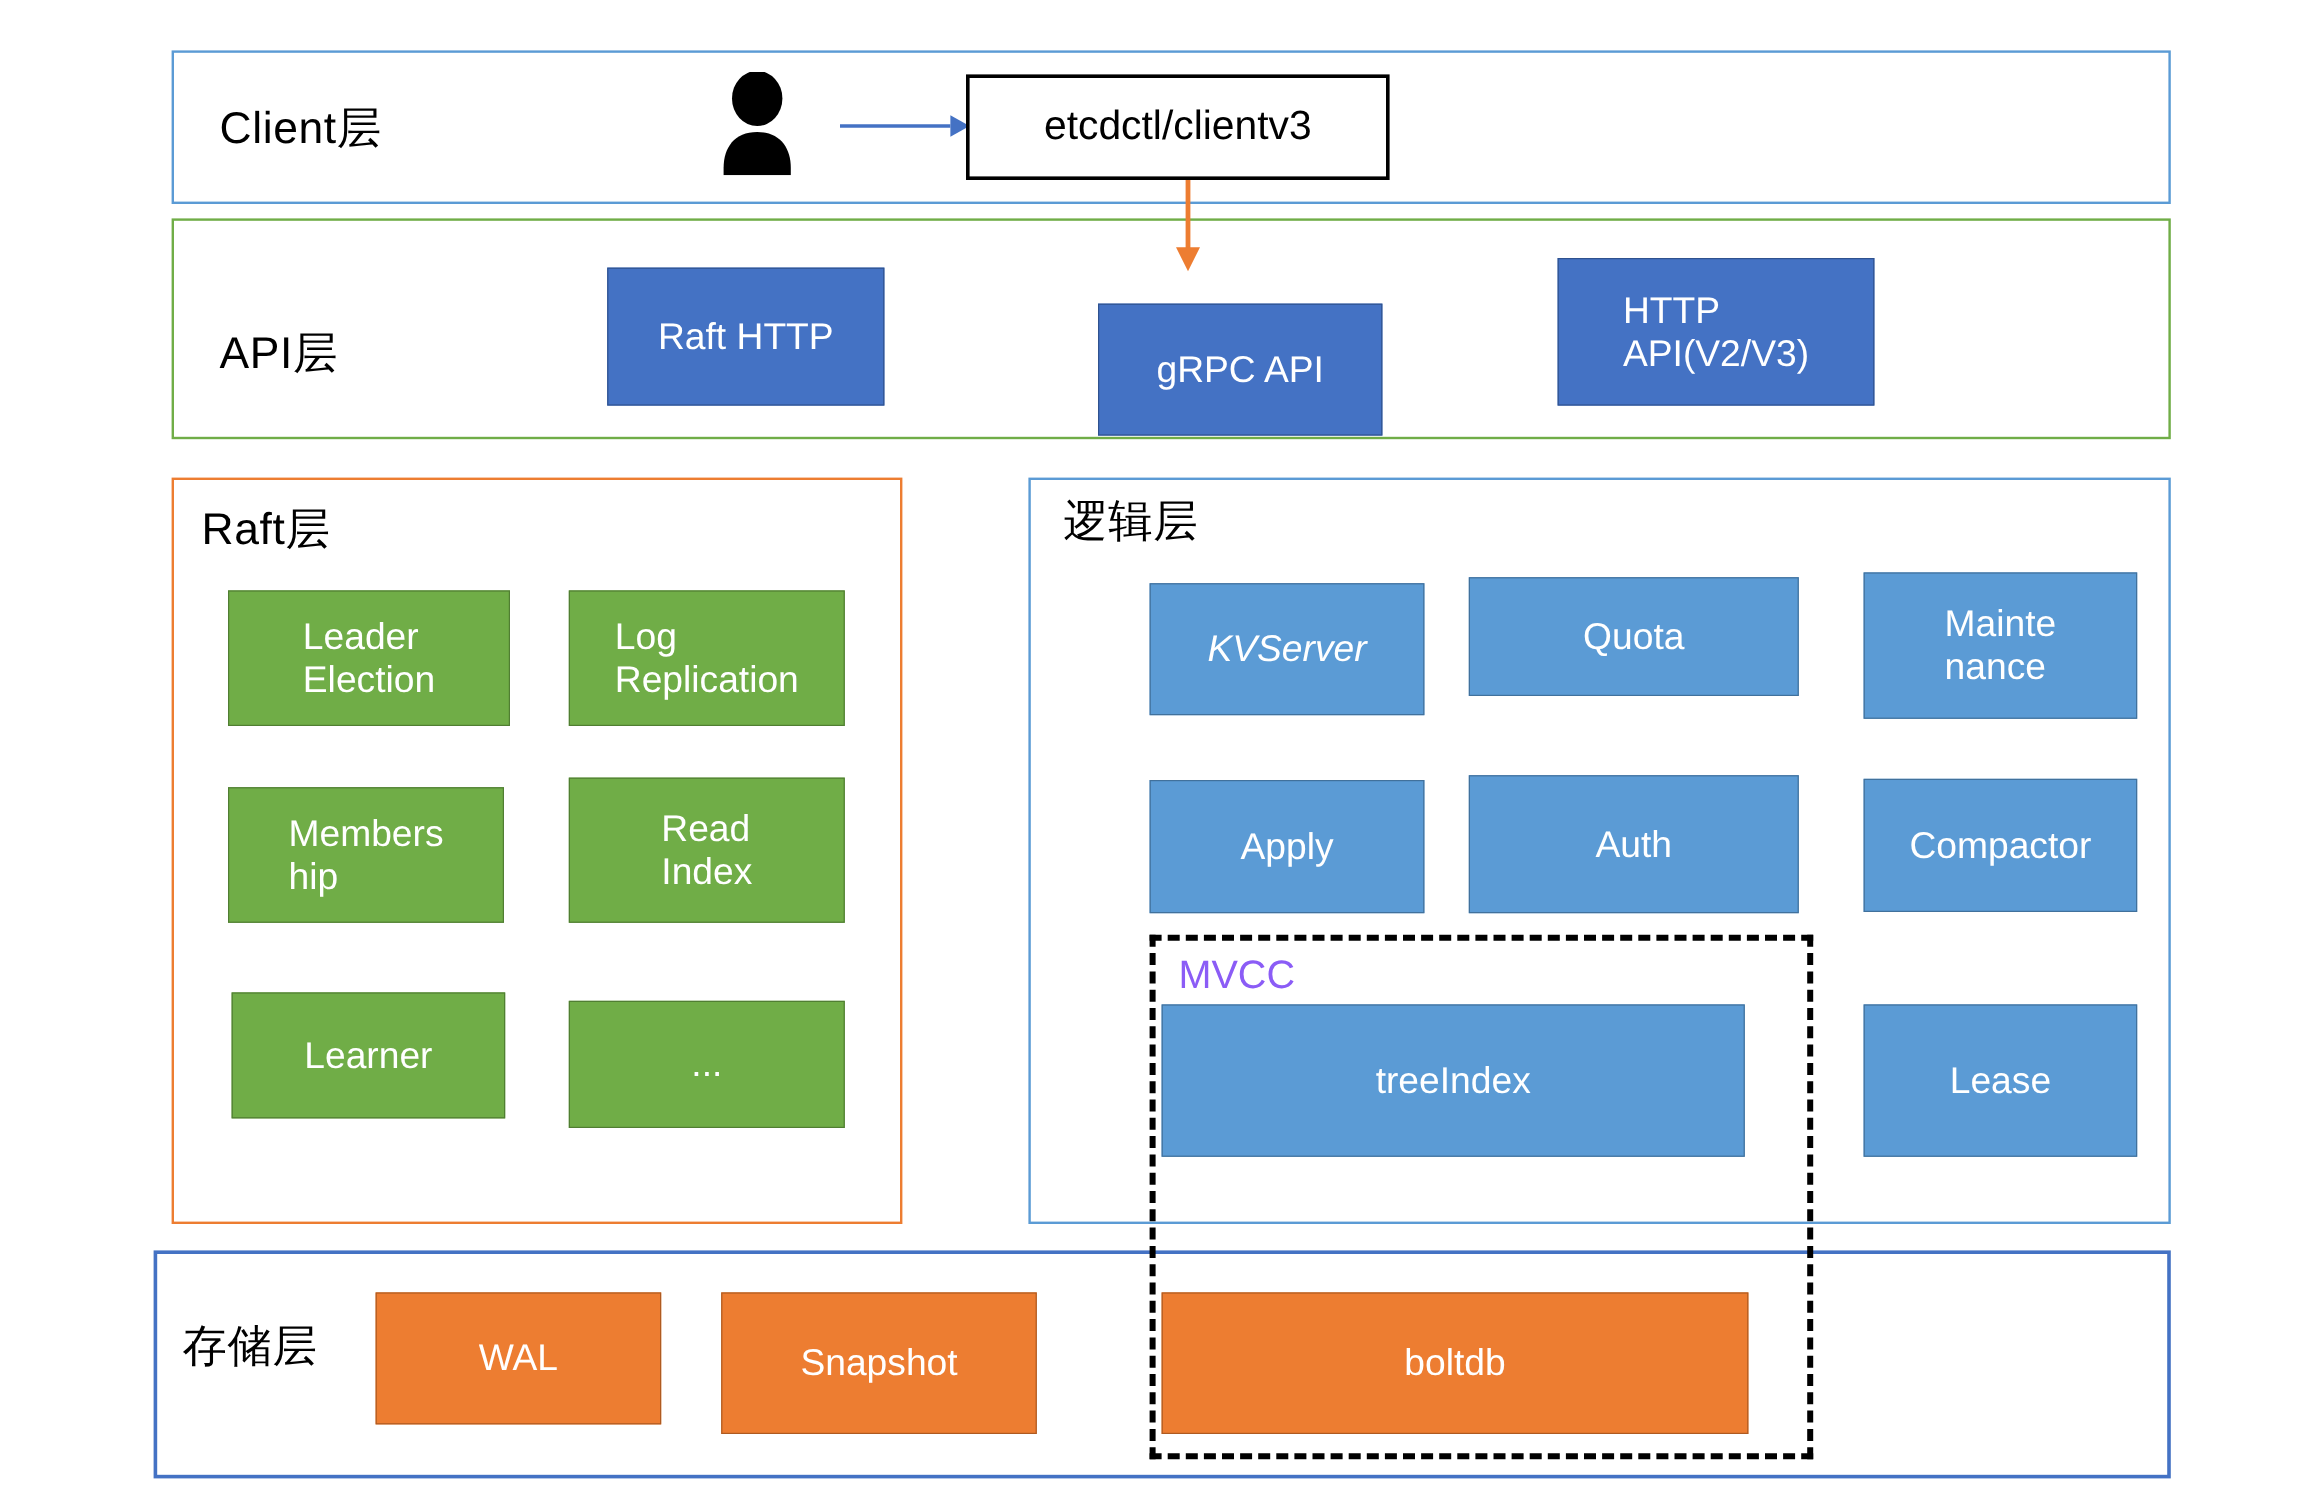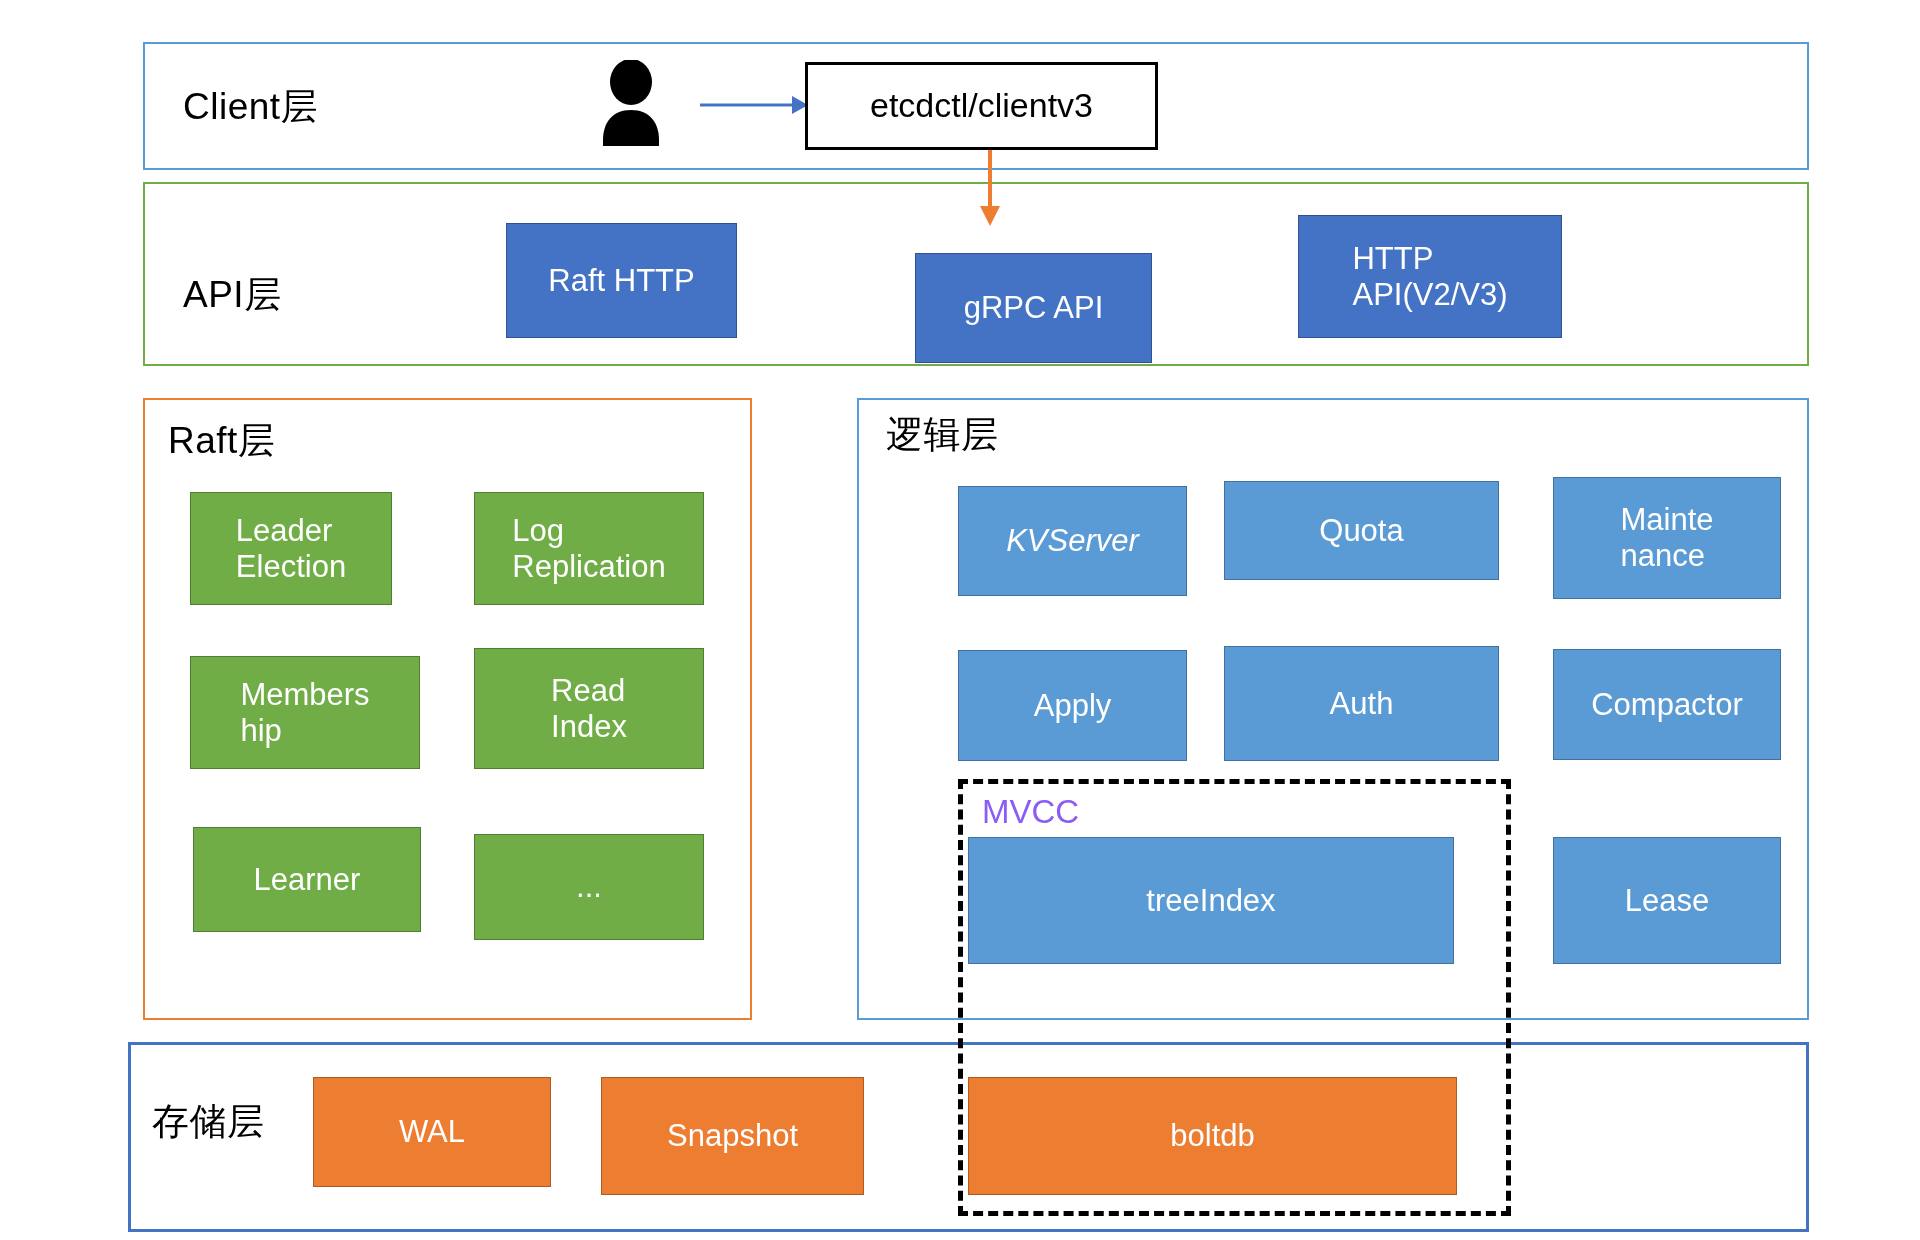--- a/index.html
+++ b/index.html
@@ -131,21 +131,21 @@
 
   <div class="node node-darkblue" style="left:915px; top:225px; width:237px; height:110px;margin-top:28px;">gRPC API</div>
 
   <div class="node node-darkblue" style="left:1298px; top:215px; width:264px; height:123px;">HTTP
 API(V2/V3)</div>
 
   <div class="layer bd-orange" style="left:143px; top:398px; width:609px; height:622px;">
   </div>
   <div class="layer-title" style="left:168px; top:416px;">Raft层</div>
 
-  <div class="node node-green" style="left:190px; top:492px; width:202px; height:113px;">Leader
+  <div class="node node-green" style="left:190px; top:492px; width:235px; height:113px;">Leader
 Election</div>
   <div class="node node-green" style="left:474px; top:492px; width:230px; height:113px;">Log
 Replication</div>
 
   <div class="node node-green" style="left:190px; top:656px; width:230px; height:113px;">Members
 hip</div>
   <div class="node node-green" style="left:474px; top:648px; width:230px; height:121px;">Read
 Index</div>
 
   <div class="node node-green" style="left:193px; top:827px; width:228px; height:105px;">Learner</div>

